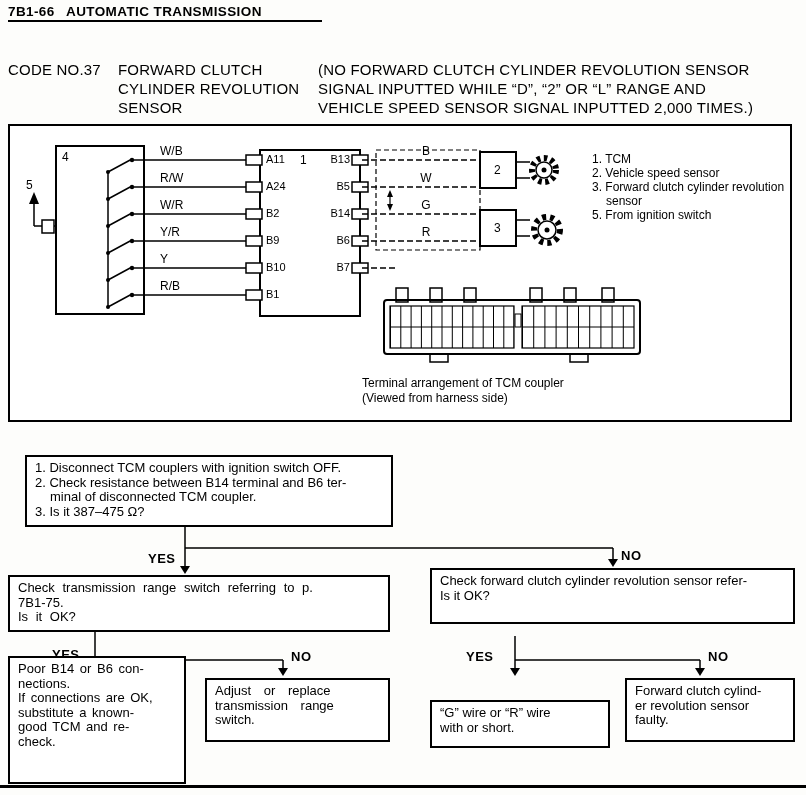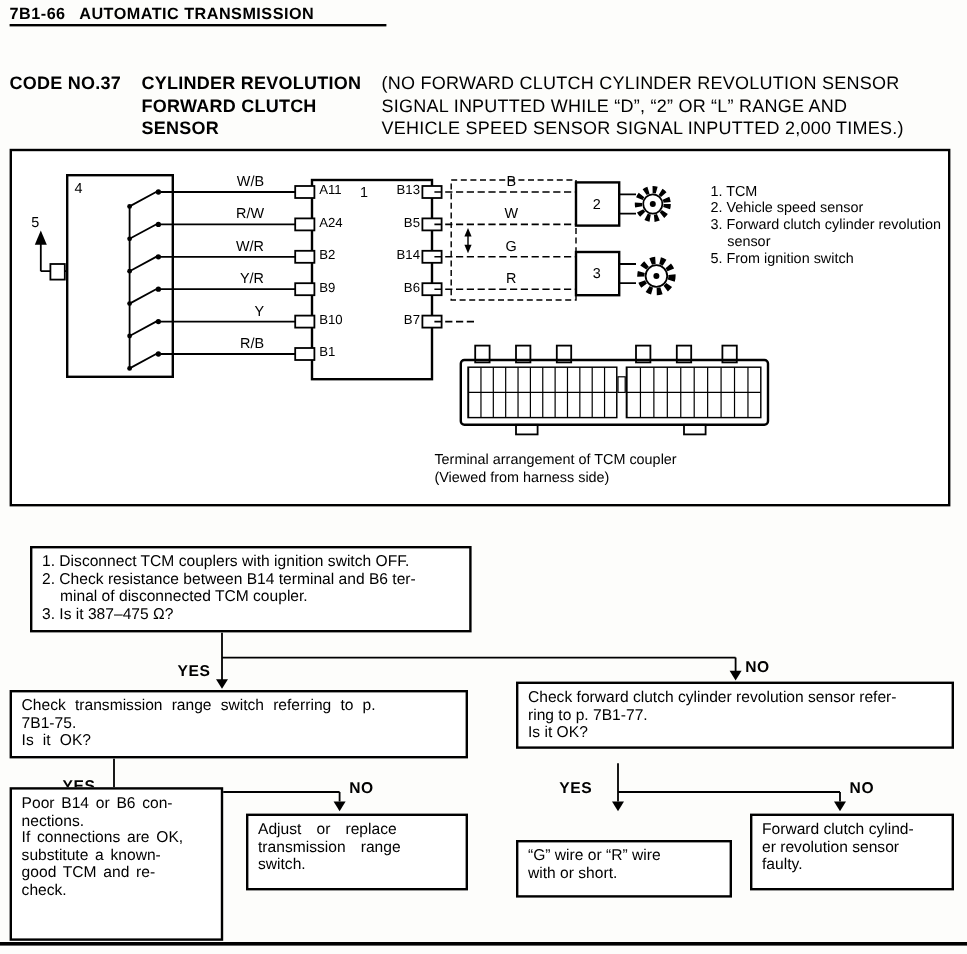--- a/index.html
+++ b/index.html
@@ -1,52 +1,52 @@
 <!DOCTYPE html>
 <html><head>
 <meta charset="utf-8">
 <style>
   *{margin:0;padding:0;box-sizing:border-box}
   body{background:#d8d8d8;font-family:"Liberation Sans",sans-serif}
   .page{position:relative;width:806px;height:795px;background:#fdfdfb;color:#000;overflow:hidden;margin:0 auto}
   .abs{position:absolute}
   .hdr{font-size:13.5px;font-weight:bold;letter-spacing:.4px}
-  .code-no,.code-name{font-size:15px;font-weight:bold;line-height:19px;letter-spacing:.2px}
+  .code-no,.code-name{font-size:15px;font-weight:normal;line-height:19px;letter-spacing:.2px}
   .code-desc{font-size:15px;line-height:19px;letter-spacing:.2px}
   .box{position:absolute;border:2px solid #000;background:#fff}
   .fc{font-size:13px;line-height:14.5px;padding:4px 8px}
   .fc div{white-space:nowrap}
   .ind{padding-left:15px}
   .ws4{word-spacing:4px}
   .ws9{word-spacing:9px}
   .ws2{word-spacing:2px}
   .dlabel{position:absolute;font-size:12px}
-  .wlabel{position:absolute;width:60px;text-align:right;font-size:12px}
+  .wlabel{position:absolute;width:60px;text-align:left;font-size:12px}
   .tlabel{position:absolute;font-size:11px}
   .rterm{position:absolute;width:38px;text-align:right;font-size:11px}
   .hwire{position:absolute;width:28px;text-align:center;font-size:12px}
   .legend{position:absolute;font-size:12px;line-height:14px;width:205px}
   .legend div{padding-left:14px;text-indent:-14px}
   .cap{position:absolute;width:300px;font-size:12px;line-height:15px}
   .yn{position:absolute;font-size:13px;font-weight:bold;letter-spacing:.5px}
   .rule{position:absolute;background:#000}
 </style>
 </head>
 <body>
 
 <div class="page">
 
   <div class="abs hdr" style="left:8px;top:4px">7B1-66</div>
   <div class="abs hdr" style="left:66px;top:4px">AUTOMATIC TRANSMISSION</div>
   <div class="rule" style="left:8px;top:20px;width:314px;height:2px"></div>
 
   <div class="abs code-no" style="left:8px;top:60px">CODE NO.37</div>
   <div class="abs code-name" style="left:118px;top:60px">
+    <div>FORWARD CLUTCH</div>
     <div>CYLINDER REVOLUTION</div>
-    <div>FORWARD CLUTCH</div>
     <div>SENSOR</div>
   </div>
   <div class="abs code-desc" style="left:318px;top:60px">
     <div>(NO FORWARD CLUTCH CYLINDER REVOLUTION SENSOR</div>
     <div>SIGNAL INPUTTED WHILE “D”, “2” OR “L” RANGE AND</div>
     <div>VEHICLE SPEED SENSOR SIGNAL INPUTTED 2,000 TIMES.)</div>
   </div>
 
   <div class="box" style="left:8px;top:124px;width:784px;height:298px">
     <svg class="abs" style="left:0;top:0" width="780" height="294" viewBox="0 0 780 294">
@@ -197,21 +197,20 @@
   <div class="yn" style="left:621px;top:548px">NO</div>
 
   <div class="box fc ws4" style="left:8px;top:575px;width:382px;height:57px">
     <div>Check transmission range switch referring to p.</div>
     <div>7B1-75.</div>
     <div>Is it OK?</div>
   </div>
 
   <div class="box fc" style="left:430px;top:568px;width:365px;height:56px">
     <div>Check forward clutch cylinder revolution sensor refer-</div>
-    <div>ring to p. 7B1-77.</div>
     <div>Is it OK?</div>
   </div>
 
   <div class="yn" style="left:52px;top:647px">YES</div>
   <div class="yn" style="left:291px;top:649px">NO</div>
   <div class="yn" style="left:466px;top:649px">YES</div>
   <div class="yn" style="left:708px;top:649px">NO</div>
 
   <div class="box fc ws2" style="left:8px;top:656px;width:178px;height:128px">
     <div>Poor B14 or B6 con-</div>

